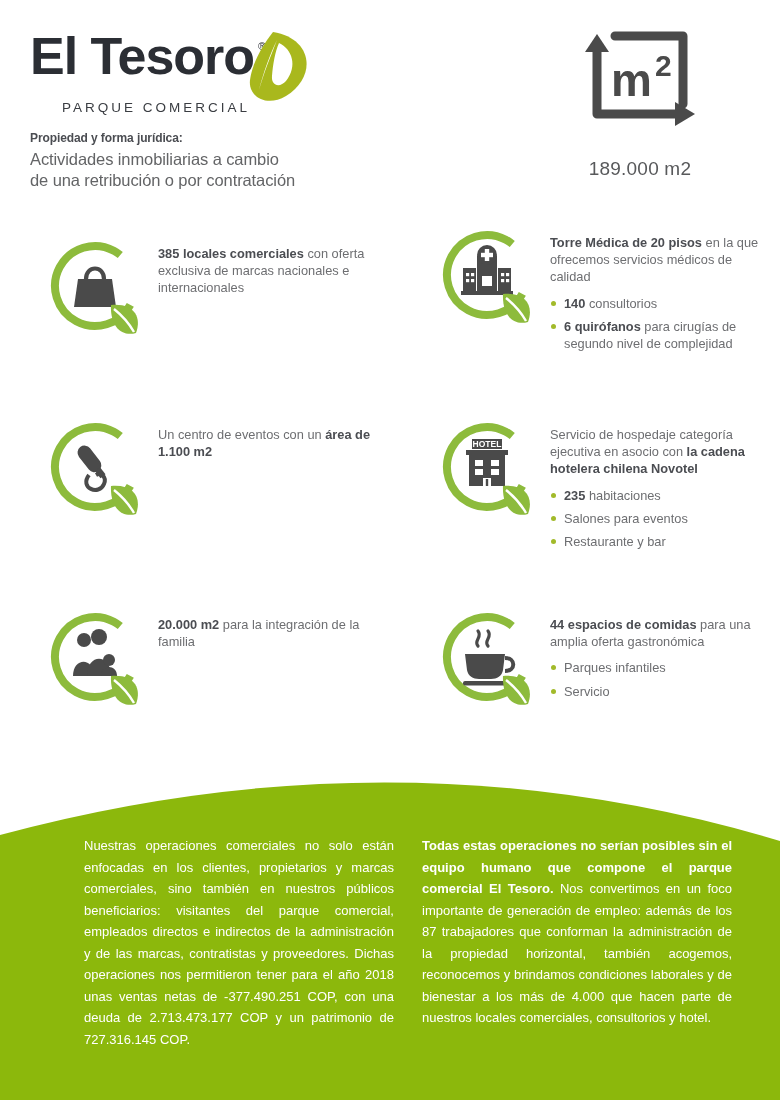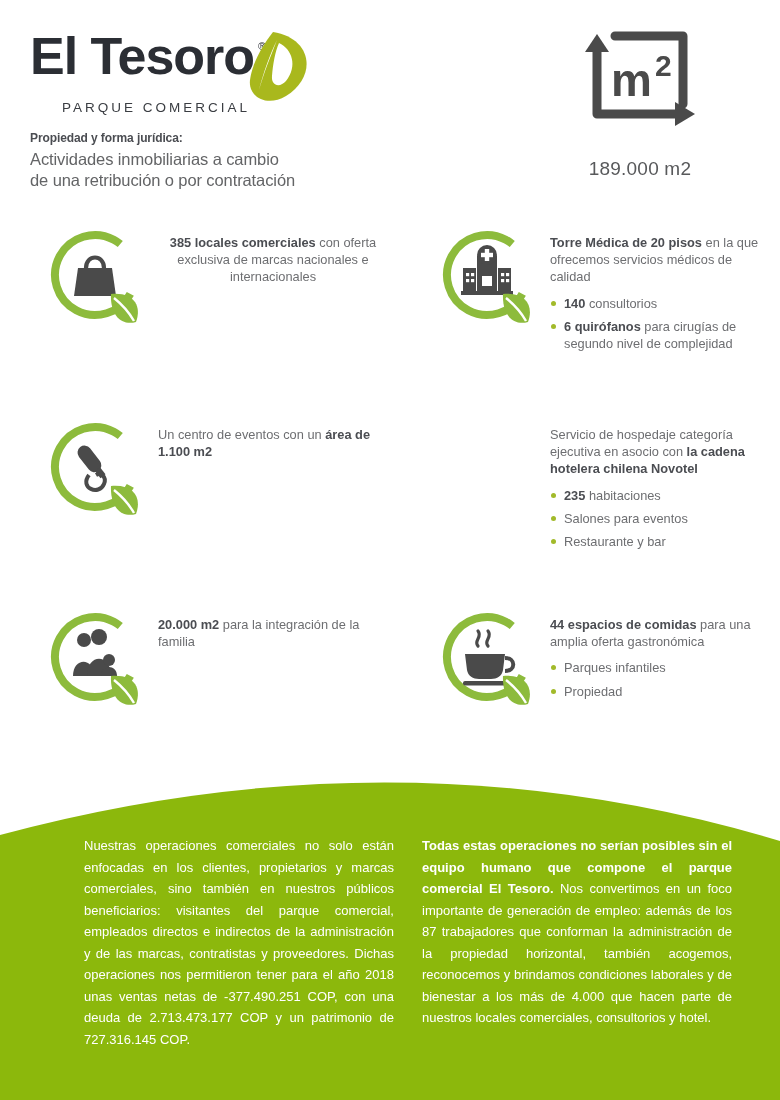--- a/index.html
+++ b/index.html
@@ -100,21 +100,21 @@
       </g>
       <path d="M22 8 L34 26 L10 26 Z" fill="#4a4a4a"></path>
       <path d="M120 88 L100 100 L100 76 Z" fill="#4a4a4a"></path>
       <text x="36" y="70" font-size="46" font-weight="bold" fill="#4a4a4a" font-family="Liberation Sans, sans-serif">m</text>
       <text x="80" y="50" font-size="30" font-weight="bold" fill="#4a4a4a" font-family="Liberation Sans, sans-serif">2</text>
     </svg>
     <div class="m2label">189.000 m2</div>
   </div>
 
   <div class="col col-left" style="position: absolute;">
-      <div class="item" style="position: absolute; top: 0px; width: 340px; text-align: center;">
+      <div class="item" style="position: absolute; top: 11px; width: 340px;">
         <div class="badge">
   <svg width="100" height="100" viewBox="0 0 100 100">
     <circle cx="47" cy="47" r="40" fill="none" stroke="#8dbb3c" stroke-width="8" stroke-dasharray="196 55" transform="rotate(28 47 47)"></circle>
     <g transform="translate(47,46)">
     <path d="M-17 -6 L17 -6 L21 22 L-21 22 Z" fill="#4a4a4a"></path>
     <path d="M-9 -6 C-9 -20 9 -20 9 -6" fill="none" stroke="#4a4a4a" stroke-width="4.2"></path>
             </g>
     <g>
       <path d="M63 66 C86 64 94 78 88 94 C74 98 62 88 63 66 Z" fill="#8dbb3c"></path>
       <path d="M66 70 C76 78 82 86 86 93" stroke="#ffffff" stroke-width="2.4" fill="none"></path>
@@ -198,20 +198,42 @@
   </svg></div>
         <div class="item-body">
           <div class="item-text"><b>Torre Médica de 20 pisos</b> en la que ofrecemos servicios médicos de calidad</div>
           <ul class="bullets">
             <li><b>140</b> consultorios</li>
             <li><b>6 quirófanos</b> para cirugías de segundo nivel de complejidad</li>
           </ul>
         </div>
       </div>
       <div class="item" style="position: absolute; top: 192px; width: 320px;">
+        <div class="badge">
+  <svg width="100" height="100" viewBox="0 0 100 100">
+    <circle cx="47" cy="47" r="40" fill="none" stroke="#8dbb3c" stroke-width="8" stroke-dasharray="196 55" transform="rotate(28 47 47)"></circle>
+    <g transform="translate(47,46)">
+    <rect x="-18" y="-12" width="36" height="32" fill="#4a4a4a"></rect>
+    <rect x="-21" y="-16" width="42" height="5" fill="#4a4a4a"></rect>
+    <rect x="-15" y="-27" width="30" height="10" fill="#4a4a4a"></rect>
+    <text x="0" y="-19.5" font-size="8.5" font-weight="bold" fill="#ffffff" text-anchor="middle" font-family="Liberation Sans, sans-serif">HOTEL</text>
+    <g fill="#ffffff">
+      <rect x="-12" y="-6" width="8" height="6"></rect>
+                <rect x="4" y="-6" width="8" height="6"></rect>
+      <rect x="-12" y="3" width="8" height="6"></rect>
+                <rect x="4" y="3" width="8" height="6"></rect>
+      <rect x="-4" y="12" width="8" height="8"></rect>
+    </g>
+    <rect x="-1.2" y="13" width="2.4" height="7" fill="#4a4a4a"></rect>
+            </g>
+    <g>
+      <path d="M63 66 C86 64 94 78 88 94 C74 98 62 88 63 66 Z" fill="#8dbb3c"></path>
+      <path d="M66 70 C76 78 82 86 86 93" stroke="#ffffff" stroke-width="2.4" fill="none"></path>
+    </g>
+  </svg></div>
         <div class="item-body">
           <div class="item-text">Servicio de hospedaje categoría ejecutiva en asocio con <b>la cadena hotelera chilena Novotel</b></div>
           <ul class="bullets">
             <li><b>235</b> habitaciones</li>
             <li>Salones para eventos</li>
             <li>Restaurante y bar</li>
           </ul>
         </div>
       </div>
       <div class="item" style="position: absolute; top: 382px; width: 320px;">
@@ -229,21 +251,21 @@
             </g>
     <g>
       <path d="M63 66 C86 64 94 78 88 94 C74 98 62 88 63 66 Z" fill="#8dbb3c"></path>
       <path d="M66 70 C76 78 82 86 86 93" stroke="#ffffff" stroke-width="2.4" fill="none"></path>
     </g>
   </svg></div>
         <div class="item-body">
           <div class="item-text"><b>44 espacios de comidas</b> para una amplia oferta gastronómica</div>
           <ul class="bullets">
             <li>Parques infantiles</li>
-            <li>Propiedad</li>
+            <li>Servicio</li>
           </ul>
         </div>
       </div>
     </div>
 
   <div class="green-band">
     <svg width="780" height="365" viewBox="0 0 780 365">
       <path id="bandpath" d="M0 100 Q 400 -8 780 106 L780 365 L0 365 Z" fill="#8cb80c"></path>
     </svg>
   </div>

